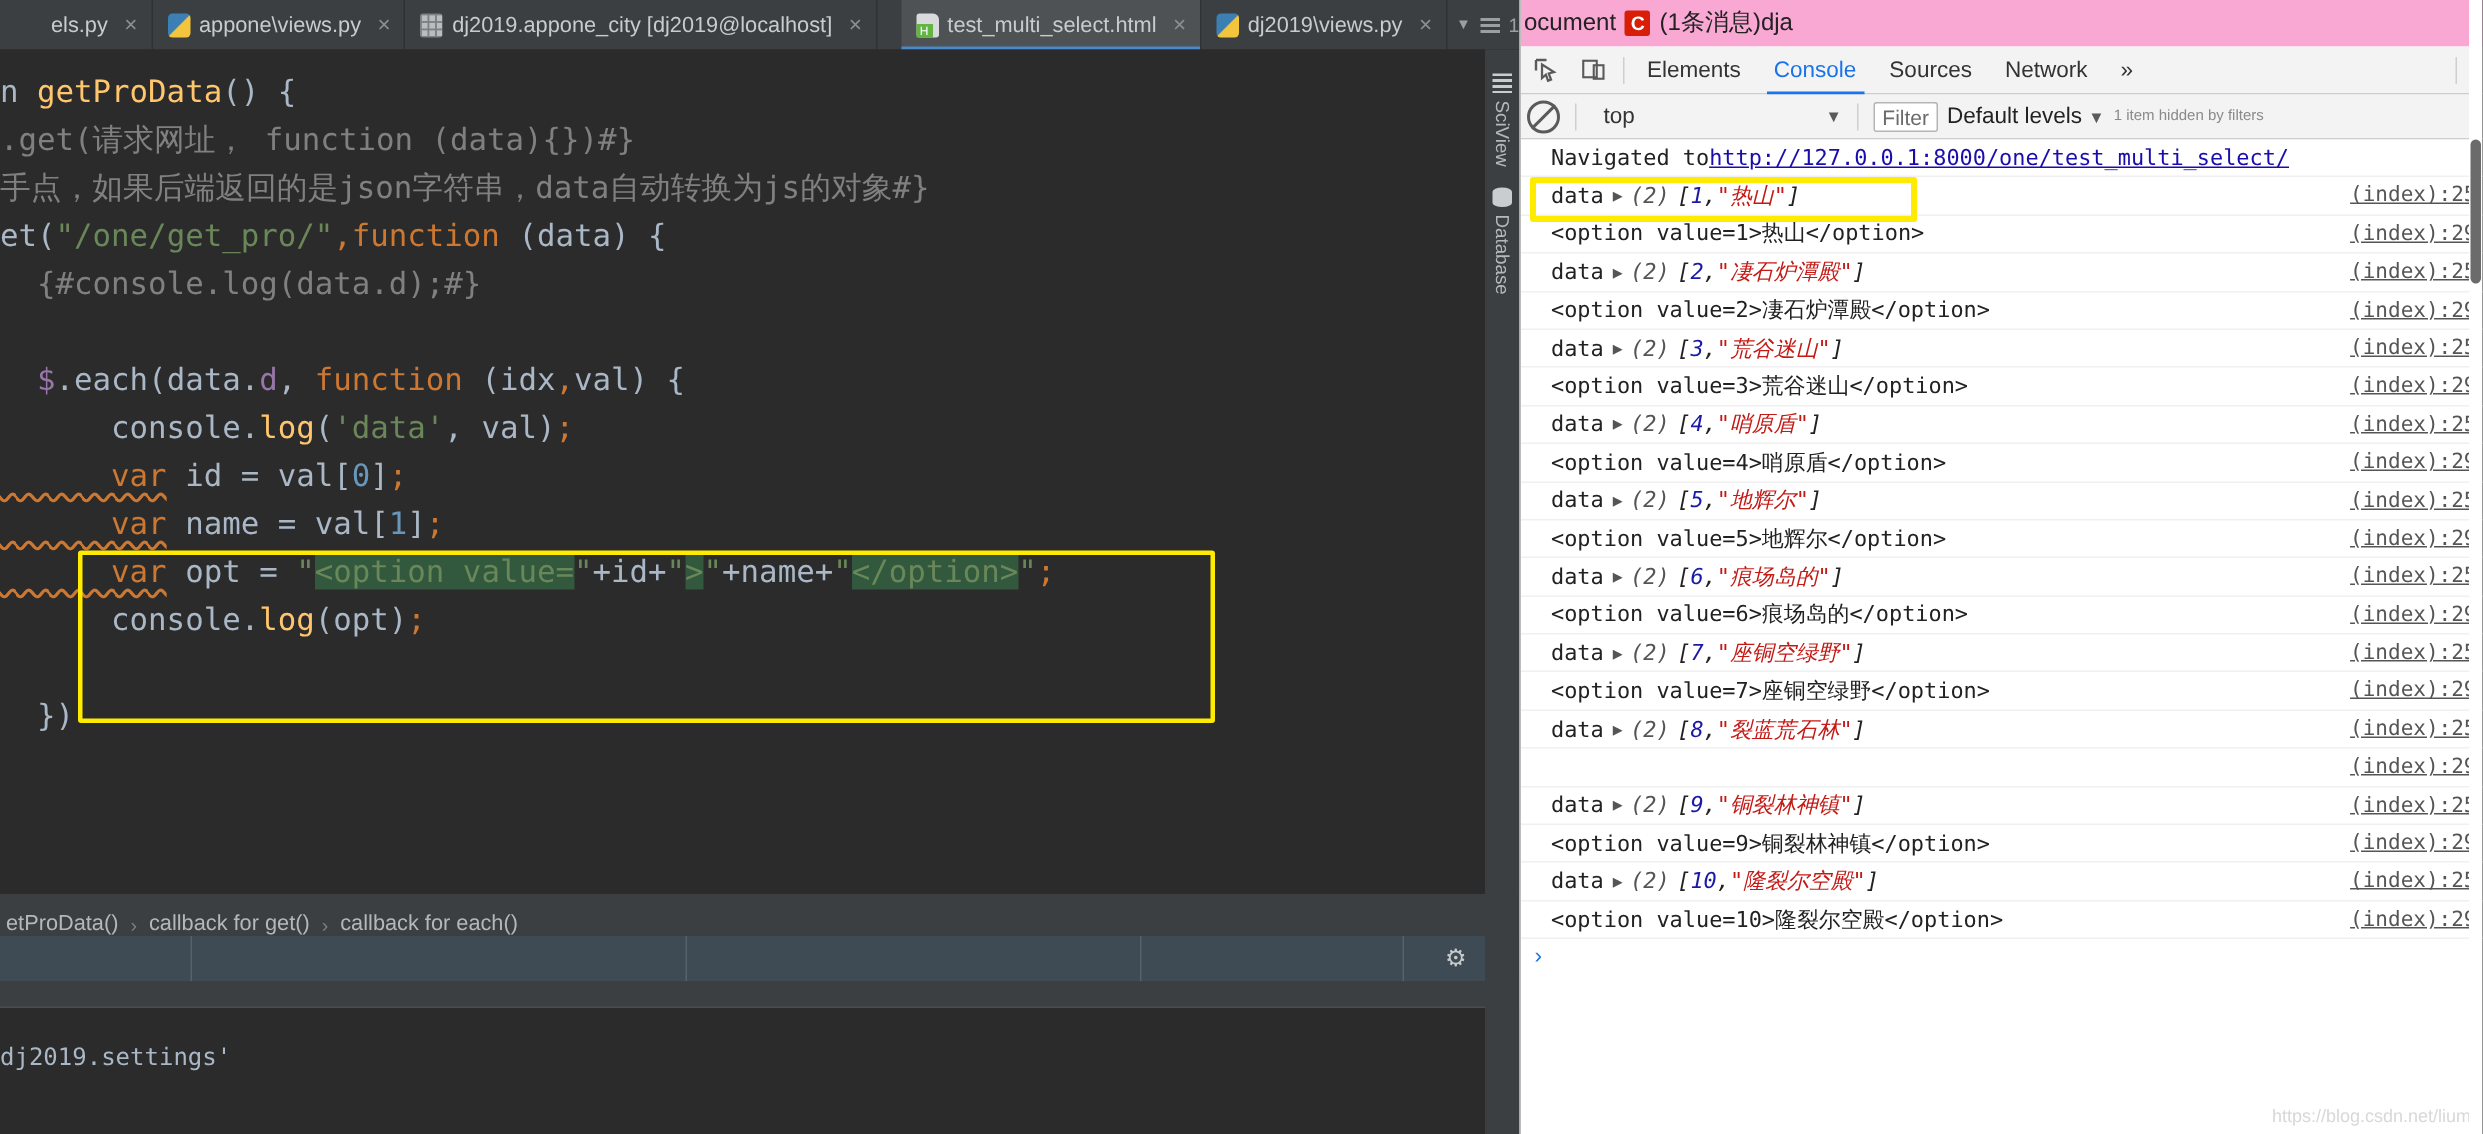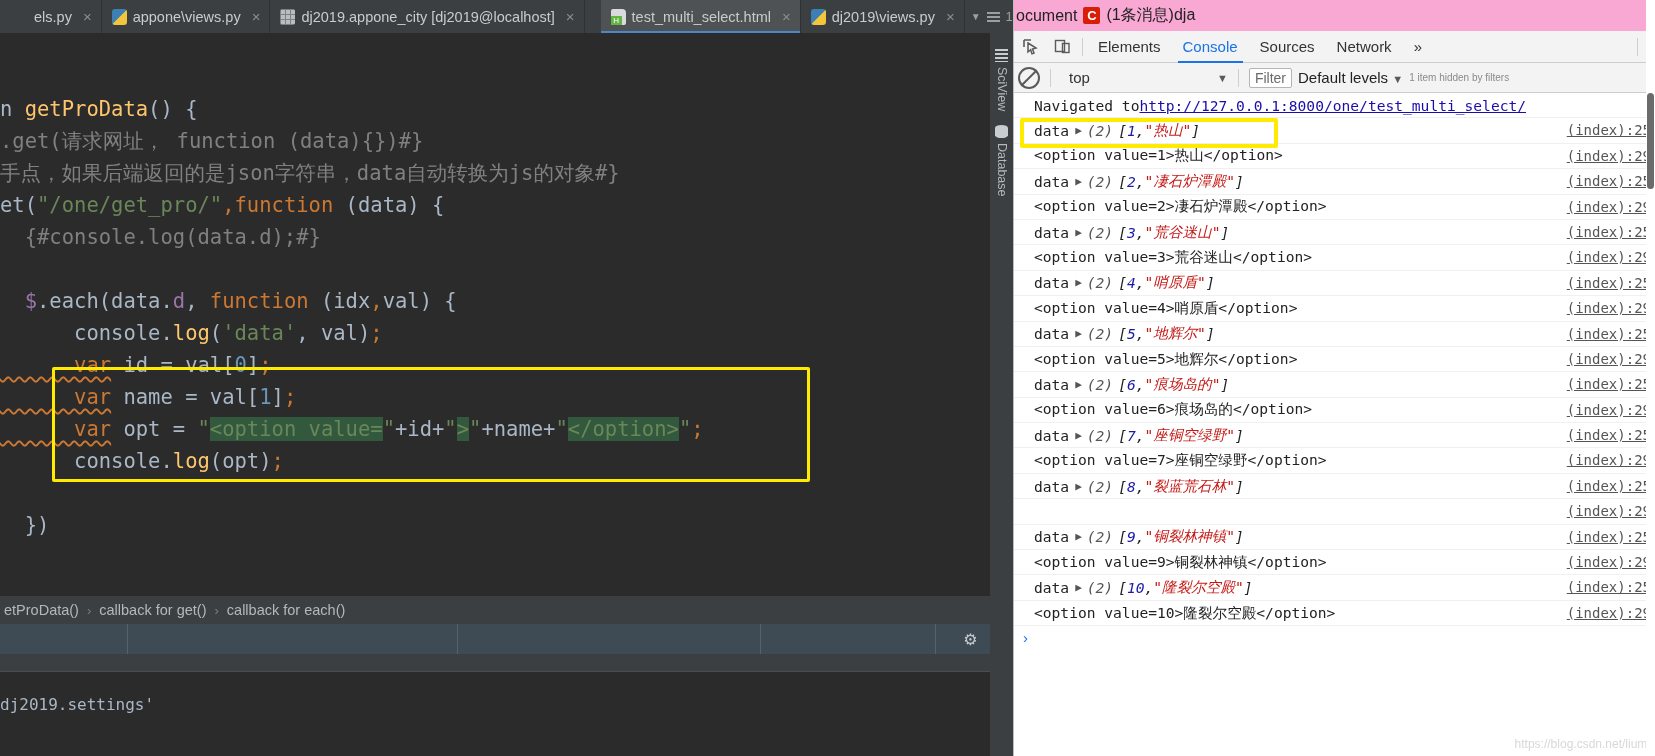--- a/index.html
+++ b/index.html
@@ -39,21 +39,21 @@
   #tabbar-right { margin-left:auto; display:flex; align-items:center; gap:6px;
       padding:0 6px; color:#9aa0a2; font-size:13px; }
   .hamb { display:inline-block; width:13px; height:10px;
       background:linear-gradient(#9aa0a2 2px,transparent 2px) 0 0/13px 4px repeat; }
 
   
   #editor { position:absolute; left:0; top:33px; width:990px; height:565px;
             background:#2b2b2b; }
   #code { position:absolute; left:0; top:0; padding:12px 0 0 0;
           font-family:"DejaVu Sans Mono","Liberation Mono",monospace;
-          font-size:20.5px; line-height:32px; white-space:pre; color:#a9b7c6;margin-top:48px; }
+          font-size:20.5px; line-height:32px; white-space:pre; color:#a9b7c6; }
   .ln { height:32px; padding-left:0; }
   .kw { color:#cc7832; }
   .fn { color:#ffc66d; }
   .str { color:#6a8759; }
   .cmt { color:#808080; }
   .num { color:#6897bb; }
   .var { color:#9876aa; }
   .plain { color:#a9b7c6; }
   .dollar { color:#9876aa; }
   .strbg { background:#32593d; }
@@ -67,21 +67,21 @@
   #markstrip { position:absolute; right:0; top:33px; width:23px; height:565px;
                background:#2b2b2b; }
   .mark { position:absolute; right:3px; width:17px; height:4px; background:#c9a634; }
   #vscroll { position:absolute; right:5px; top:45px; width:9px; height:155px;
              background:#5a5d5e; border-radius:4px; }
   #vsgrip { position:absolute; right:4px; top:255px; width:11px; height:12px;
             background:#6d7173; }
 
   
   #crumbs { position:absolute; left:0; top:596px; width:1013px; height:28px;
-            background:#3c3f41; display:flex; align-items:center; padding-left:0;
+            background:#3c3f41; display:flex; align-items:flex-end; padding-left:0;
             color:#b4b8ba; font-size:14.5px; gap:0; }
   #crumbs .cb { padding:0 4px; }
   #crumbs .sep { color:#7a7f81; padding:0 4px; font-size:13px; }
 
   
   #lower { position:absolute; left:0; top:624px; width:1013px; height:48px;
            background:#3c3f41; }
   #lowrow { position:absolute; left:0; top:0; width:1013px; height:30px;
             background:#3e4a54; display:flex; }
   .lcell { height:30px; border-right:1px solid #55616b; }

